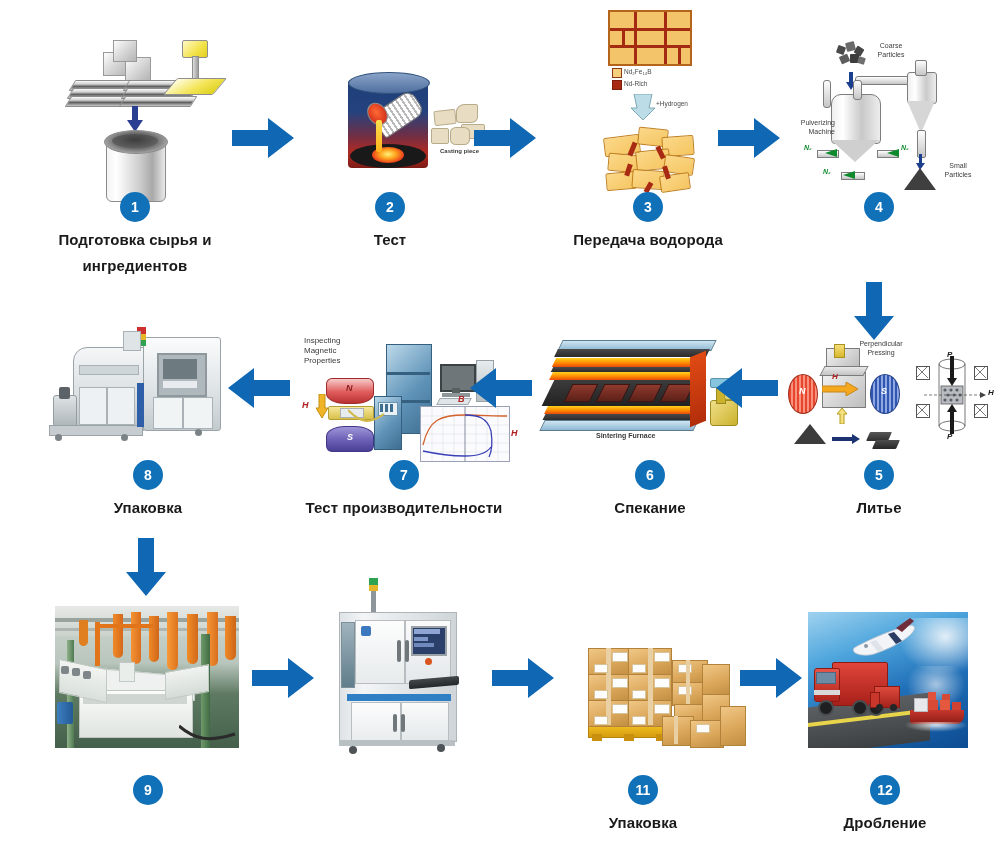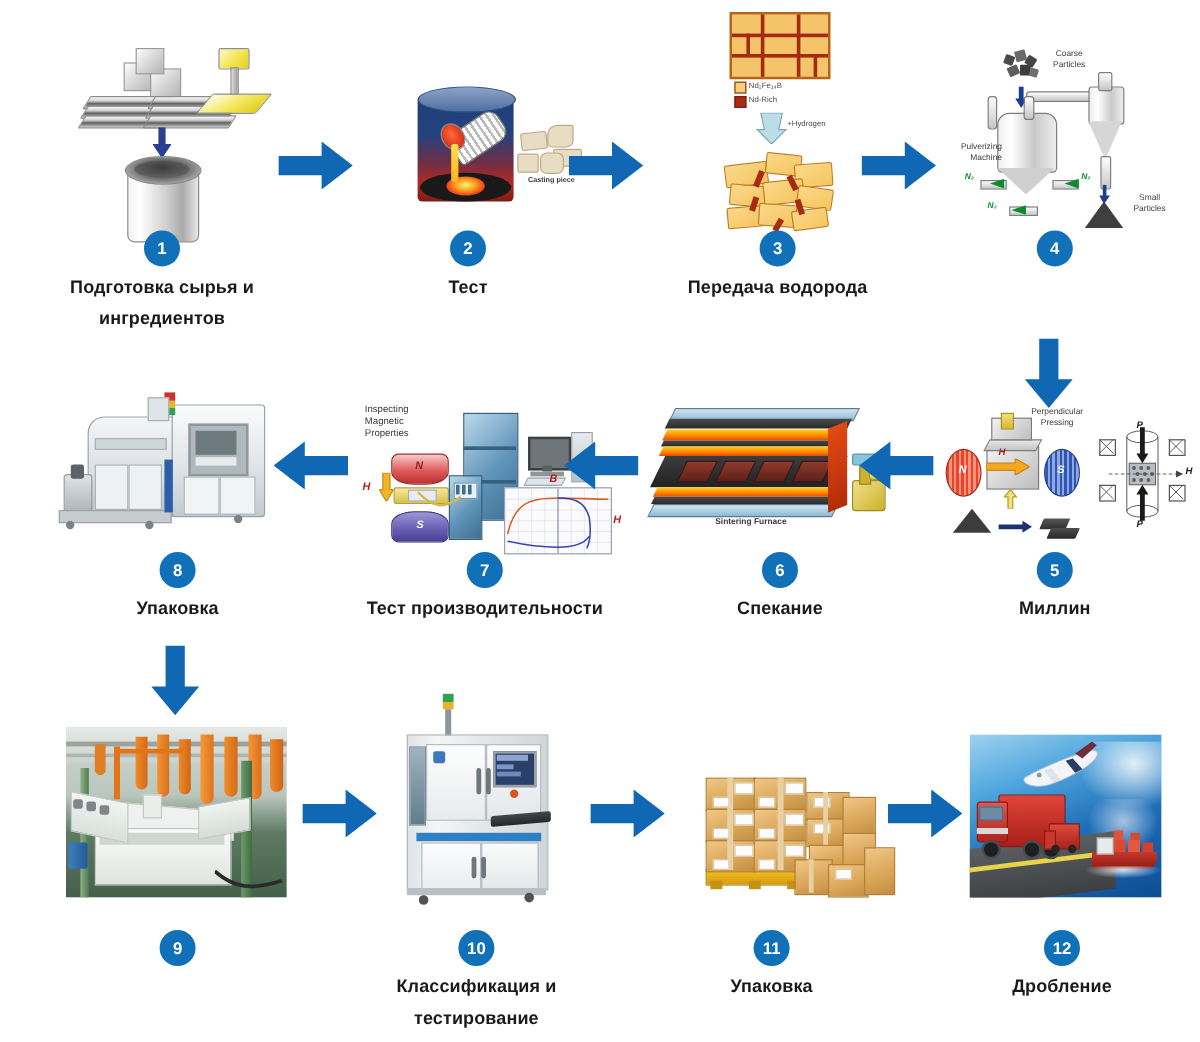--- a/index.html
+++ b/index.html
@@ -545,21 +545,21 @@
   <div class="step" style="left:270px;top:460px;width:268px;">
     <div class="badge">7</div>
     <div class="cap">Тест производительности</div>
   </div>
   <div class="step" style="left:560px;top:460px;width:180px;">
     <div class="badge">6</div>
     <div class="cap">Спекание</div>
   </div>
   <div class="step" style="left:790px;top:460px;width:178px;">
     <div class="badge">5</div>
-    <div class="cap">Миллин</div>
+    <div class="cap">Литье</div>
   </div>
 
   <div class="arrow" style="left:126px;top:538px;">
     <svg width="40" height="58" viewBox="0 0 40 58">
       <polygon points="12,0 28,0 28,34 40,34 20,58 0,34 12,34" fill="#1068b4"></polygon>
     </svg>
   </div>
 
   <div class="pic" style="left:55px;top:606px;width:184px;height:142px;">
 
@@ -743,25 +743,20 @@
     <div style="position:absolute;left:144px;top:90px;width:9px;height:8px;background:#cf4130;"></div>
     <div style="position:absolute;left:120px;top:80px;width:8px;height:8px;background:#e0523d;"></div>
     <div style="position:absolute;left:134px;top:82px;width:8px;height:6px;background:#d44a37;"></div>
 
     <div style="position:absolute;left:96px;top:110px;width:64px;height:10px;background:radial-gradient(ellipse at 50% 30%,rgba(255,255,255,.8),rgba(255,255,255,0) 70%);"></div>
   </div>
 
   <div class="step" style="left:58px;top:775px;width:180px;">
     <div class="badge">9</div>
   </div>
-  <div class="step" style="left:288px;top:775px;width:218px;">
-    <div class="badge">10</div>
-    <div class="cap">Классификация и
-тестирование</div>
-  </div>
   <div class="step" style="left:562px;top:775px;width:162px;">
     <div class="badge">11</div>
     <div class="cap">Упаковка</div>
   </div>
   <div class="step" style="left:800px;top:775px;width:170px;">
     <div class="badge">12</div>
     <div class="cap">Дробление</div>
   </div>
 
 </div>

